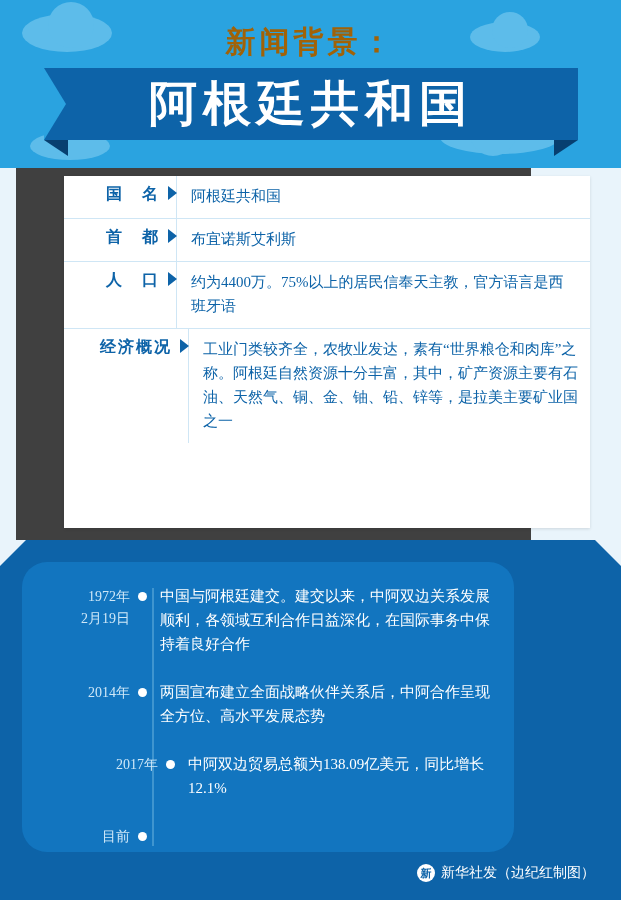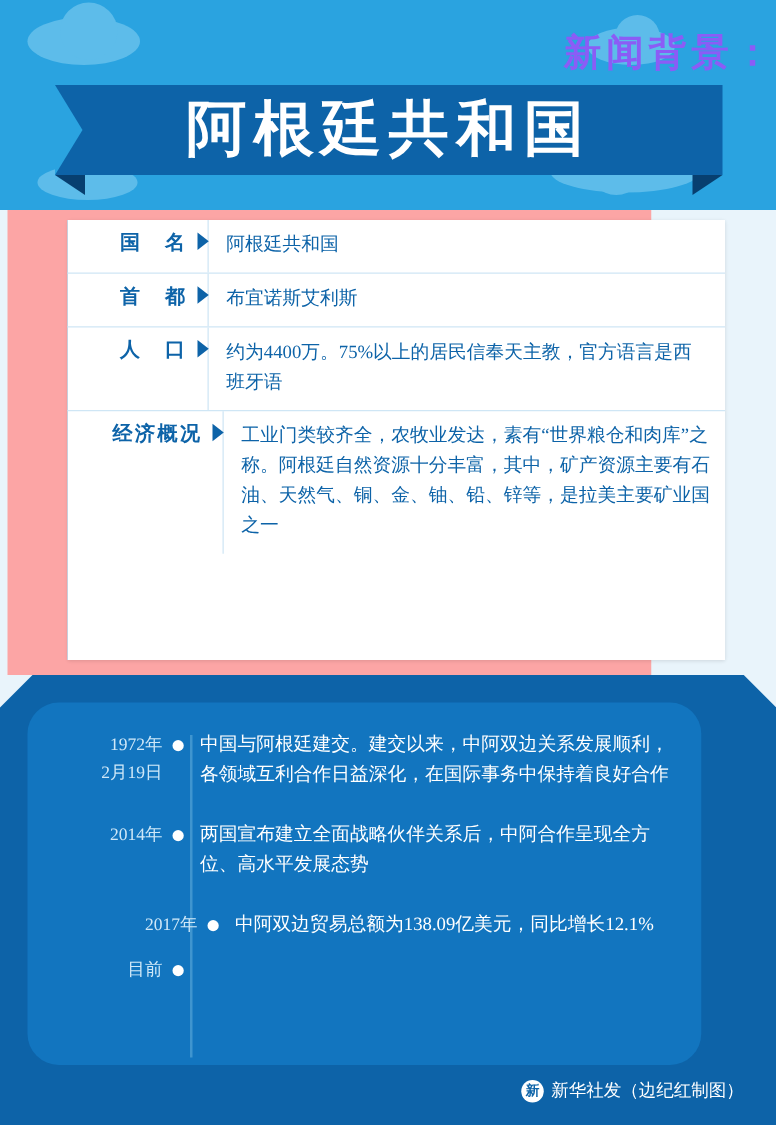--- a/index.html
+++ b/index.html
@@ -35,22 +35,22 @@
   .cloud-b { width: 70px; height: 30px; left: 470px; top: 22px; border-radius: 16px; }
   .cloud-b2 { width: 36px; height: 36px; left: 492px; top: 12px; }
   .cloud-c { width: 120px; height: 34px; left: 440px; top: 120px; border-radius: 18px; }
   .cloud-c2 { width: 46px; height: 46px; left: 470px; top: 110px; }
   .cloud-d { width: 80px; height: 28px; left: 30px; top: 132px; border-radius: 15px; }
 
   .title-sub {
     position: absolute;
     width: 621px;
     top: 22px;
-    text-align: right;
-    color: #8b5cf6;
+    text-align: center;
+    color: #a16207;
     font-size: 30px;
     font-weight: bold;
     letter-spacing: 4px;
     font-family: "Liberation Serif", serif;
   }
 
   
   .ribbon {
     position: absolute;
     left: 44px;
@@ -99,24 +99,24 @@
     font-size: 48px;
     font-weight: bold;
     letter-spacing: 6px;
     font-family: "Liberation Serif", serif;
     z-index: 6;
   }
 
   
   .mid {
     position: absolute;
-    left: 6px; top: 168px;
+    left: 16px; top: 168px;
     width: 515px;
     height: 372px;
-    background: #fca5a5;
+    background: #404040;
   }
   .card {
     position: absolute;
     left: 48px;
     top: 8px;
     width: 526px;
     height: 352px;
     background: #ffffff;
     box-shadow: 0 1px 3px rgba(0,0,0,0.12);
   }
@@ -199,21 +199,21 @@
     right: 0; top: 540px;
     width: 0; height: 0;
     border-top: 26px solid #e9f4fb;
     border-left: 26px solid transparent;
     z-index: 3;
   }
   .timeline-box {
     position: absolute;
     left: 22px;
     top: 22px;
-    width: 539px;
+    width: 492px;
     height: 290px;
     background: #1275bf;
     border-radius: 25px;
   }
   .tl-line {
     position: absolute;
     left: 130px;
     top: 26px;
     width: 2px;
     height: 258px;
@@ -362,21 +362,21 @@
     <div class="tl-row" style="margin-top:24px;padding-left:28px;">
       <div class="tl-date">
         <div>2017年</div>
       </div>
       <div class="tl-dot-wrap">
         <span class="tl-dot"></span>
       </div>
       <div class="tl-text">中阿双边贸易总额为138.09亿美元，同比增长12.1%</div>
     </div>
 
-    <div class="tl-row" style="margin-top:12px;">
+    <div class="tl-row" style="margin-top:24px;">
       <div class="tl-date">
         <div>目前</div>
       </div>
       <div class="tl-dot-wrap">
         <span class="tl-dot"></span>
       </div>
     </div>
   </div>
 
   <div class="footer">

